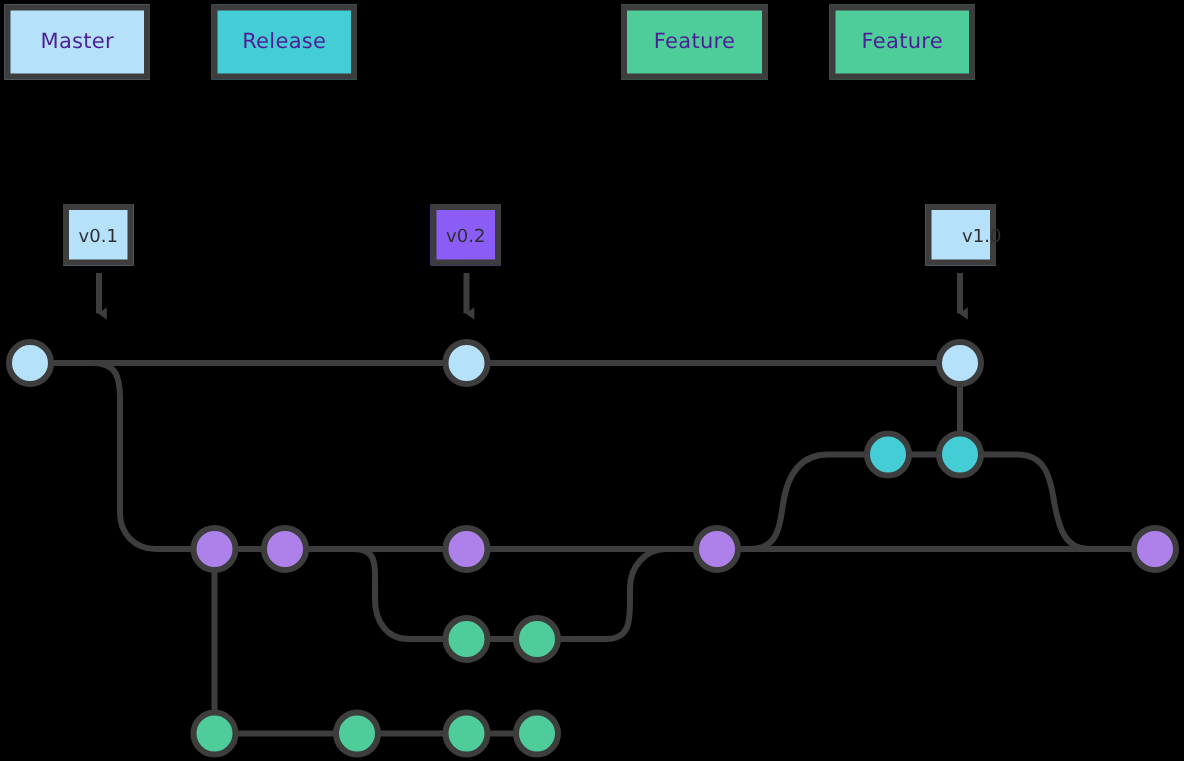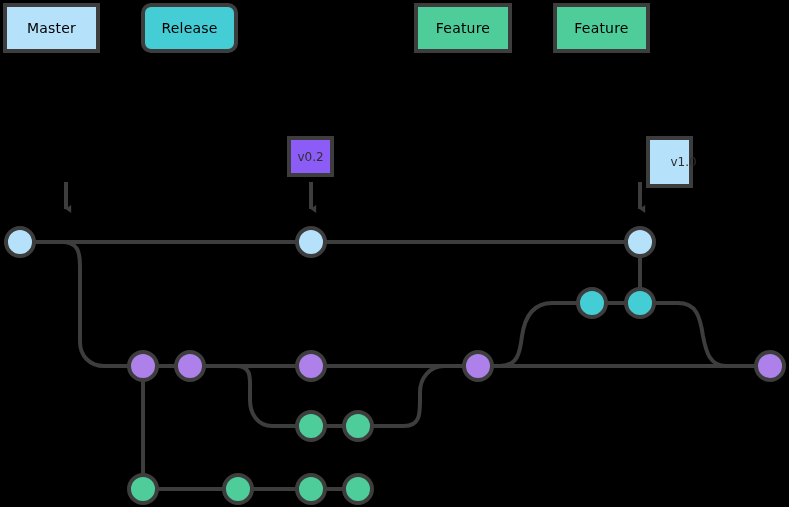--- a/index.html
+++ b/index.html
@@ -26,21 +26,21 @@
     width: 789px;
     height: 60px;
   }
   .legend-item {
     position: absolute;
     box-sizing: border-box;
     border: 4px solid #3d3d3d;
     display: flex;
     align-items: center;
     justify-content: center;
-    color: #000000;
+    color: #4c1d95;
     font-size: 14px;
     letter-spacing: 0.2px;
   }
   .tag-box {
     position: absolute;
     box-sizing: border-box;
     border: 4px solid #3d3d3d;
     background: #b5e2fa;
     display: flex;
     align-items: center;
@@ -128,31 +128,34 @@
       <circle cx="238" cy="489" r="14" fill="#4ecd9a"></circle>
       <circle cx="311" cy="489" r="14" fill="#4ecd9a"></circle>
       <circle cx="358" cy="489" r="14" fill="#4ecd9a"></circle>
     </g>
   </svg>
 
   <div class="legend">
     <div class="legend-item" style="left: 3px; top: 3px; width: 97px; height: 50px; background: rgb(181, 226, 250);">
         <span>Master</span>
       </div>
-    <div class="legend-item" style="left: 141px; top: 3px; width: 97px; height: 50px; background: rgb(69, 205, 214); border-radius: 10px;">
+    <div class="legend-item" style="left: 141px; top: 3px; width: 97px; height: 50px; background: rgb(69, 205, 214);">
         <span>Release</span>
       </div>
     <div class="legend-item" style="left: 414px; top: 3px; width: 98px; height: 50px; background: rgb(78, 205, 154);">
         <span>Feature</span>
       </div>
     <div class="legend-item" style="left: 553px; top: 3px; width: 97px; height: 50px; background: rgb(78, 205, 154);">
         <span>Feature</span>
       </div>
   </div>
 
+  <div class="tag-box" style="left: 42px; top: 136px; width: 47px; height: 41px; background: rgb(181, 226, 250);">
+      <span>v0.1</span>
+    </div>
   <div class="tag-box" style="left: 287px; top: 136px; width: 47px; height: 41px; background: #8b5cf6;">
       <span>v0.2</span>
     </div>
-  <div class="tag-box" style="left: 646px; top: 136px; width: 47px; height: 52px; background: rgb(181, 226, 250); padding-left: 28px;">
+  <div class="tag-box" style="left: 617px; top: 136px; width: 47px; height: 41px; background: rgb(181, 226, 250); padding-left: 28px;">
       <span>v1.0</span>
     </div>
 
 </div>
 
 </body></html>

